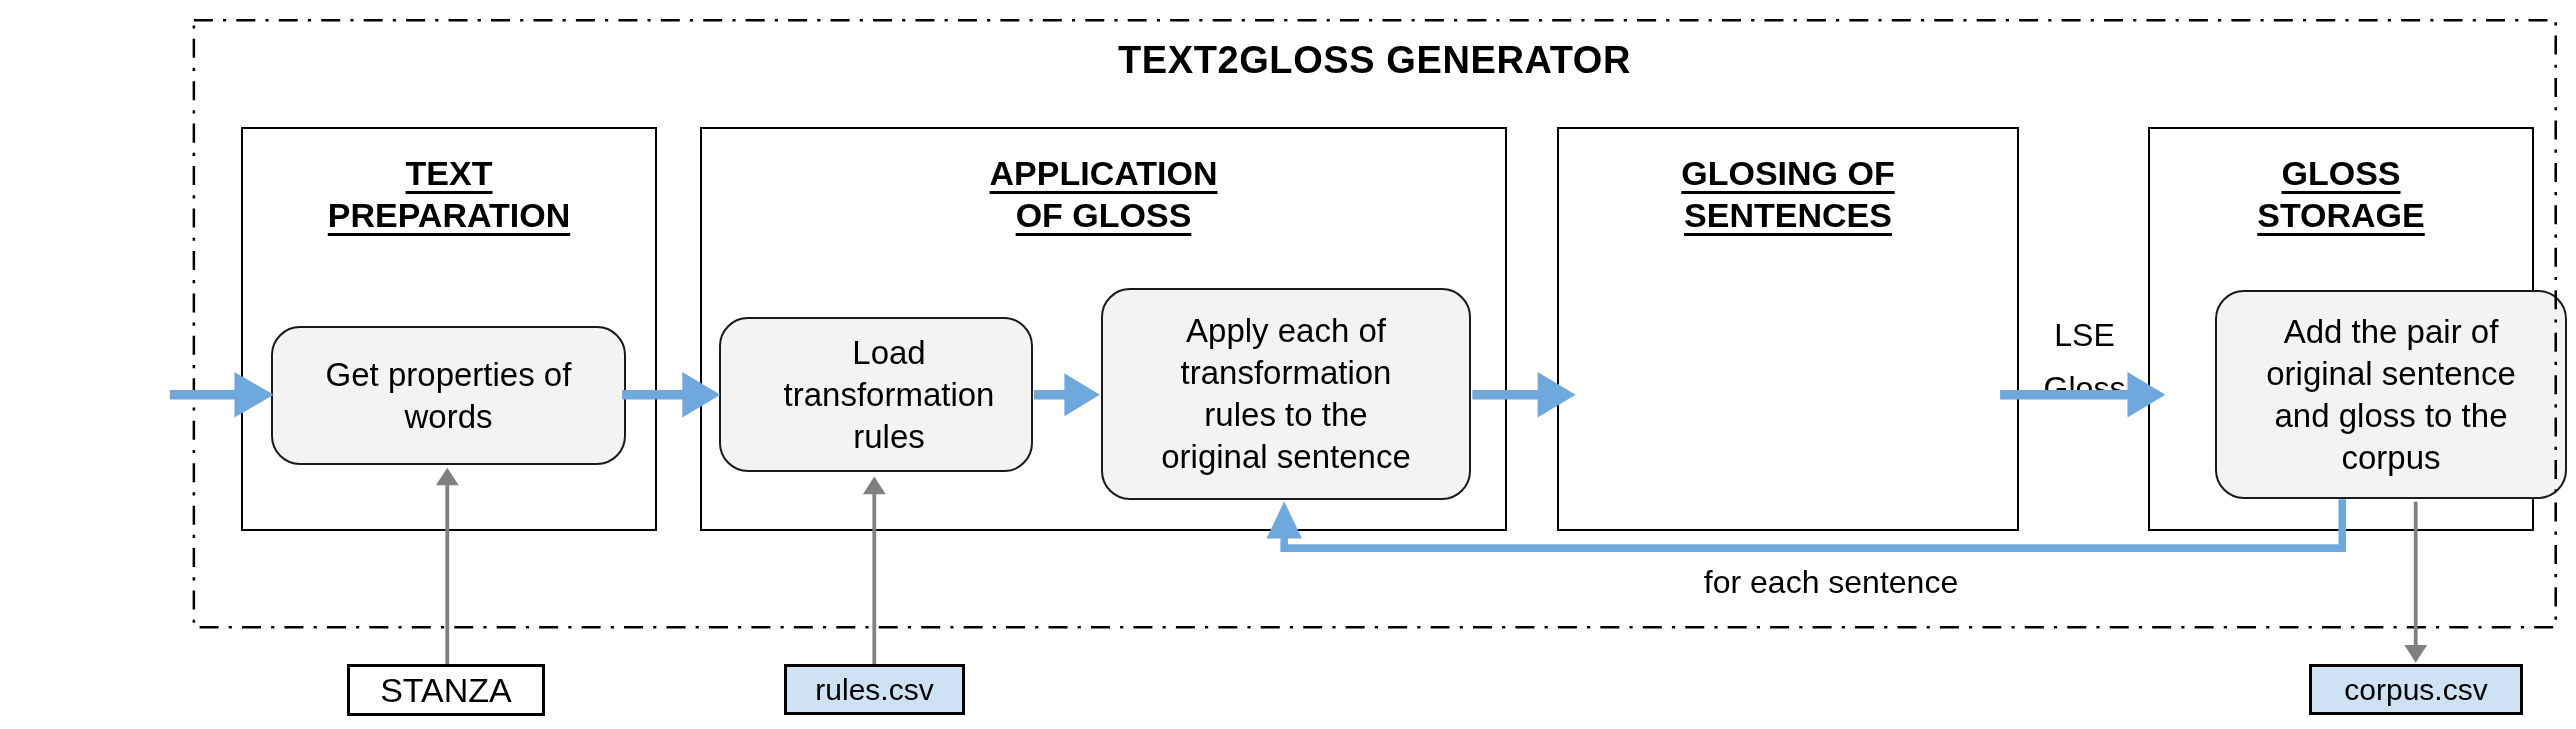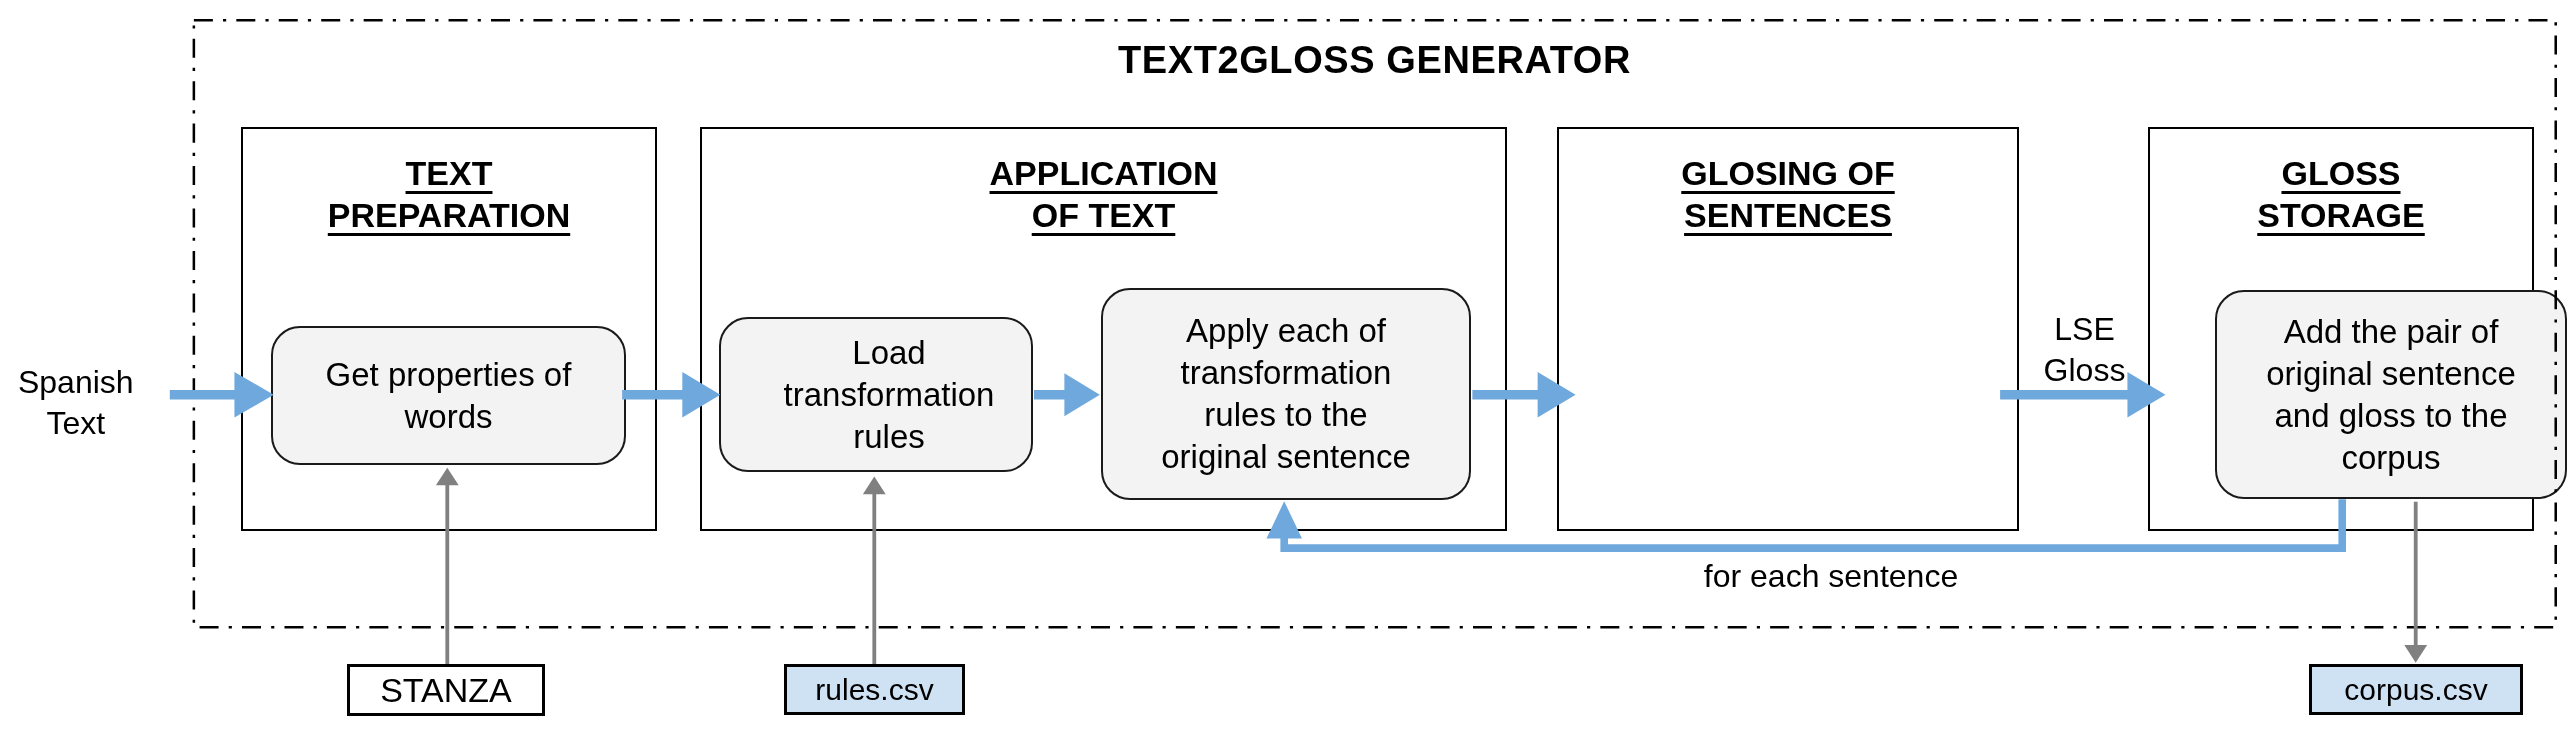--- a/index.html
+++ b/index.html
@@ -68,21 +68,21 @@
     white-space: pre-line; z-index: 2;
   }
   .p1 { left: 271px;  top: 326px; width: 355px; height: 139px; }
   .p2 { left: 719px; top: 317px; width: 314px; height: 155px; padding-left: 26px; }
   .p3 { left: 1101px; top: 288px; width: 370px; height: 212px; }
   .p4 { left: 1578px; top: 288px; width: 421px; height: 212px; }
   .p5 { left: 2167px; top: 290px; width: 352px; height: 209px; margin-left: 48px; }
 
   .side-label {
     position: absolute; text-align: center; font-size: 32px;
-    line-height: 41px; white-space: pre-line; z-index: 3;
+    line-height: 53px; white-space: pre-line; z-index: 3;
   }
   .spanish { left: 6.3px; top: 362px; width: 139px; }
   .lse { left: 2021px; top: 309px; width: 127px; }
   .for-each { left: 1641px; top: 556px; width: 380px; font-size: 32px; }
 
   .tool-box {
     position: absolute; left: 347px; top: 664px; width: 198px; height: 52px;
     background: #ffffff; border: 3.2px solid var(--box-border);
     display: flex; align-items: center; justify-content: center;
     font-size: 34px; z-index: 2;
@@ -102,21 +102,21 @@
 <div class="canvas">
 
   <div class="main-title">TEXT2GLOSS GENERATOR</div>
 
   <div class="stage-box s1">
     <div class="stage-title">TEXT
 PREPARATION</div>
   </div>
   <div class="stage-box s2">
     <div class="stage-title">APPLICATION
-OF TEXT</div>
+OF GLOSS</div>
   </div>
   <div class="stage-box s3">
     <div class="stage-title">GLOSING OF
 SENTENCES</div>
   </div>
   <div class="stage-box s4">
     <div class="stage-title">GLOSS
 STORAGE</div>
   </div>
 
@@ -127,22 +127,20 @@
 rules</div>
   <div class="process-box p3">Apply each of
 transformation
 rules to the
 original sentence</div>
   <div class="process-box p5">Add the pair of
 original sentence
 and gloss to the
 corpus</div>
 
-  <div class="side-label spanish">Spanish
-Text</div>
   <div class="side-label lse">LSE
 Gloss</div>
   <div class="side-label for-each">for each sentence</div>
 
   <div class="tool-box">STANZA</div>
   <div class="file-box rules">rules.csv</div>
   <div class="file-box corpus">corpus.csv</div>
 
   <svg class="svg-layer" viewBox="0 0 4066 1152">
 

